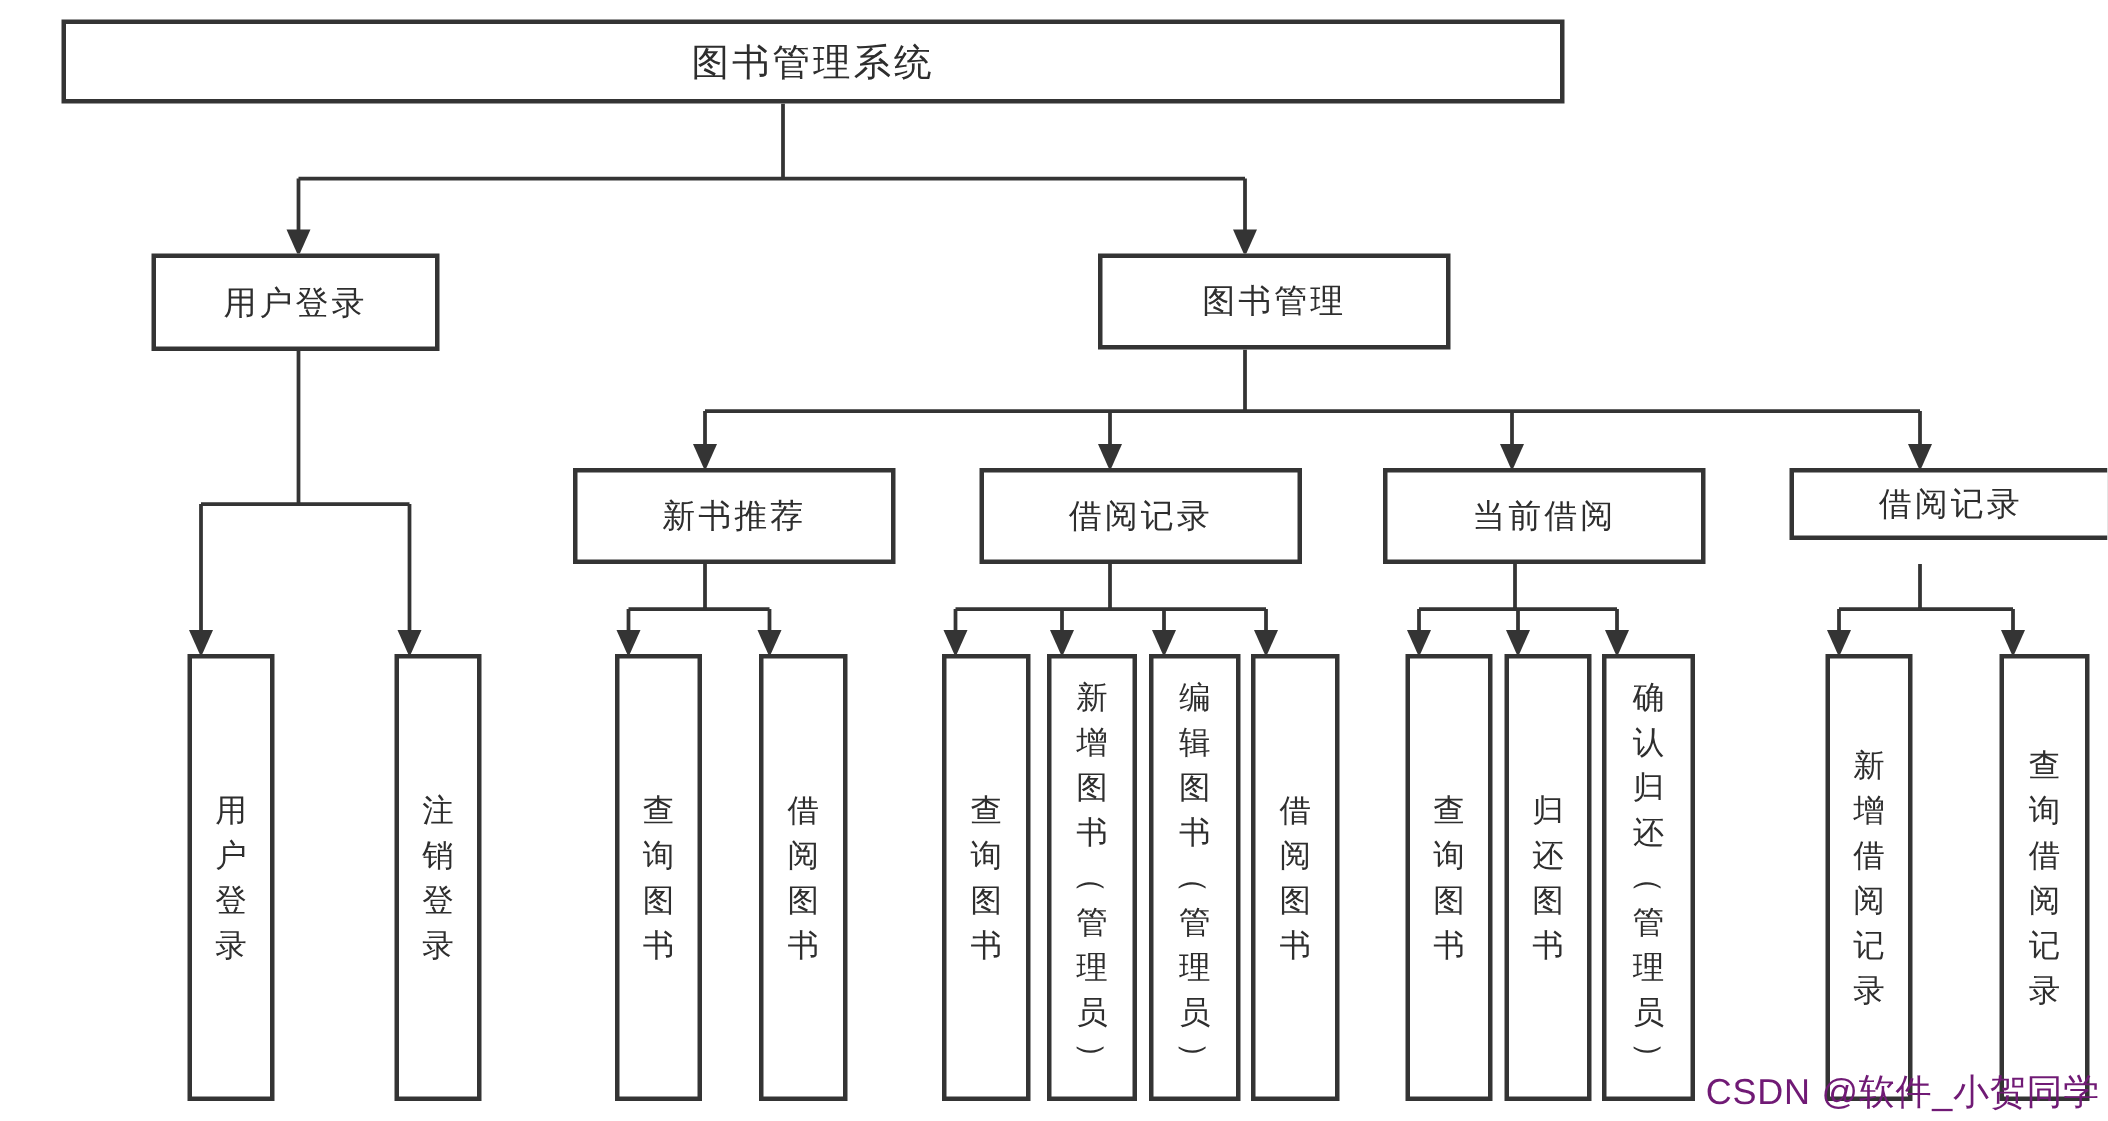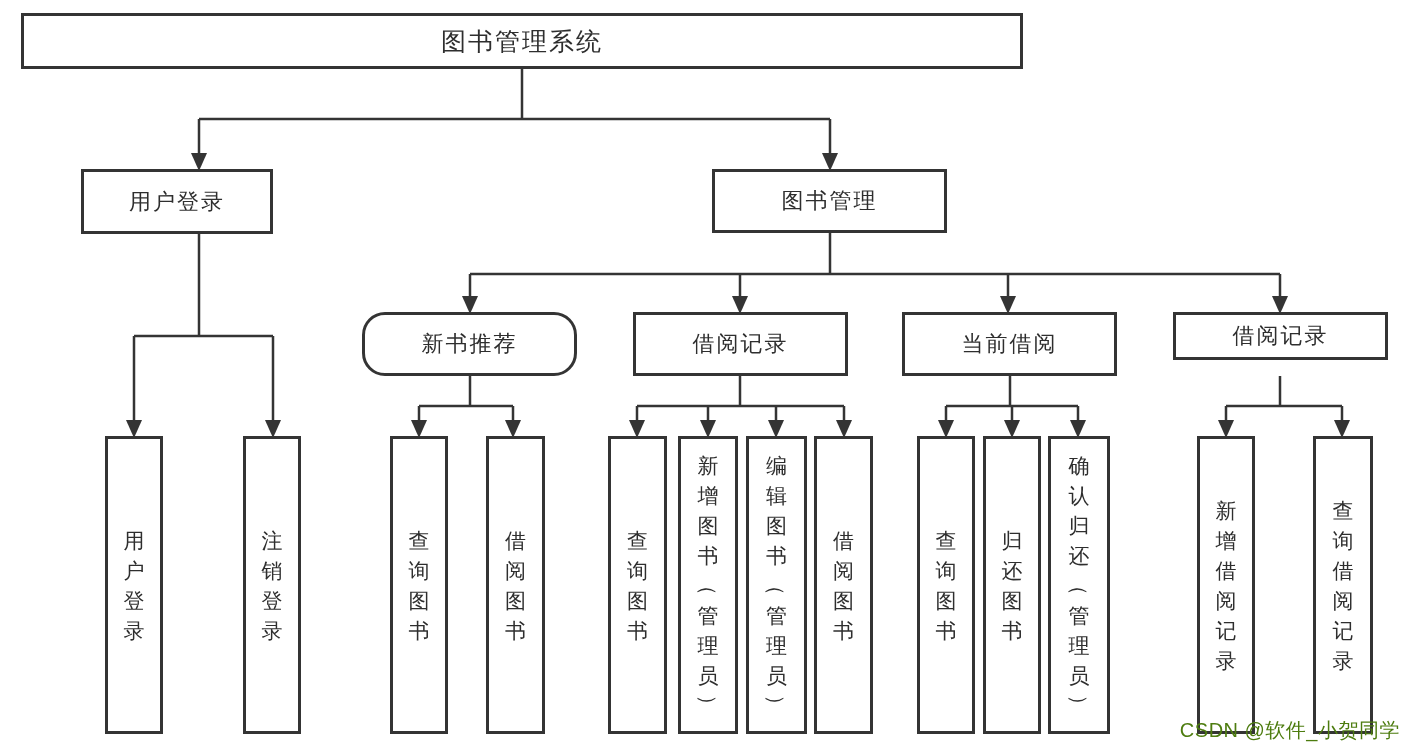--- a/index.html
+++ b/index.html
@@ -24,20 +24,21 @@
 
   .node {
     position: absolute;
     background: #ffffff;
     border: 3px solid #343434;
     z-index: 1;
     display: flex;
     align-items: center;
     justify-content: center;
     color: #2e2e2e;
+    margin-left: 20px;
   }
 
   .hnode { font-size: 22px; letter-spacing: 2px; }
   .hnode.root { font-size: 25px; }
 
   .vnode {
     top: 436px;
     height: 298px;
     width: 58px;
   }
@@ -60,22 +61,22 @@
   }
   .vlabel span.vpunct {
     transform: rotate(90deg);
   }
 
   .watermark {
     position: absolute;
     right: 5px;
     bottom: 3px;
     z-index: 3;
-    font-size: 20px;
-    color: #4d7c0f;
+    font-size: 24px;
+    color: #701a75;
     letter-spacing: 0.5px;
     white-space: nowrap;
   }
 </style>
 </head>
 <body>
 
 <div class="canvas">
 
   <svg class="svg-layer" viewBox="0 0 1405 747" xmlns="http://www.w3.org/2000/svg">
@@ -141,21 +142,21 @@
     <span>图书管理系统</span>
   </div>
 
   <div class="node hnode" style="left:81px; top:169px; width:192px; height:65px;">
     <span>用户登录</span>
   </div>
   <div class="node hnode" style="left:712px; top:169px; width:235px; height:64px;text-align:right;">
     <span>图书管理</span>
   </div>
 
-  <div class="node hnode" style="left:362px; top:312px; width:215px; height:64px;border-radius:23px;">
+  <div class="node hnode" style="left:362px; top:312px; width:215px; height:64px;">
     <span>新书推荐</span>
   </div>
   <div class="node hnode" style="left:633px; top:312px; width:215px; height:64px;">
     <span>借阅记录</span>
   </div>
   <div class="node hnode" style="left:902px; top:312px; width:215px; height:64px;text-align:right;">
     <span>当前借阅</span>
   </div>
   <div class="node hnode" style="left:1173px; top:312px; width:215px; height:48px;">
     <span>借阅记录</span>

